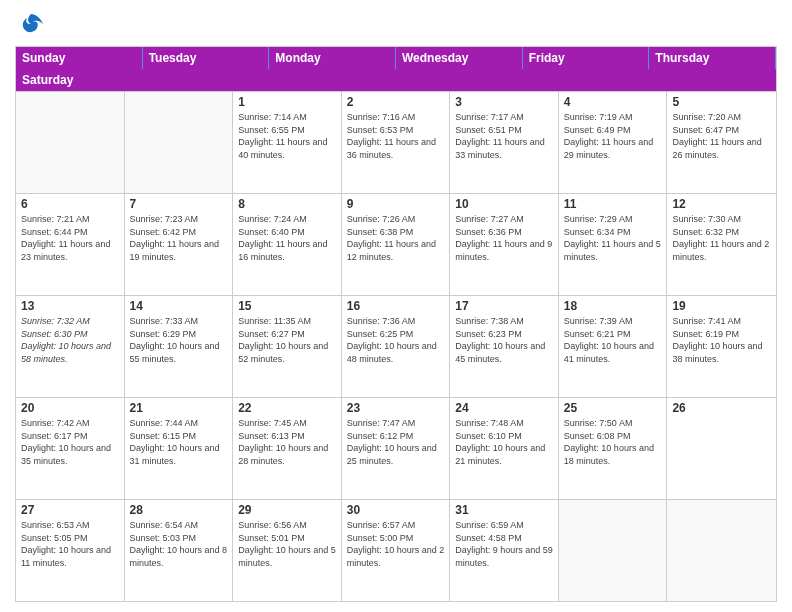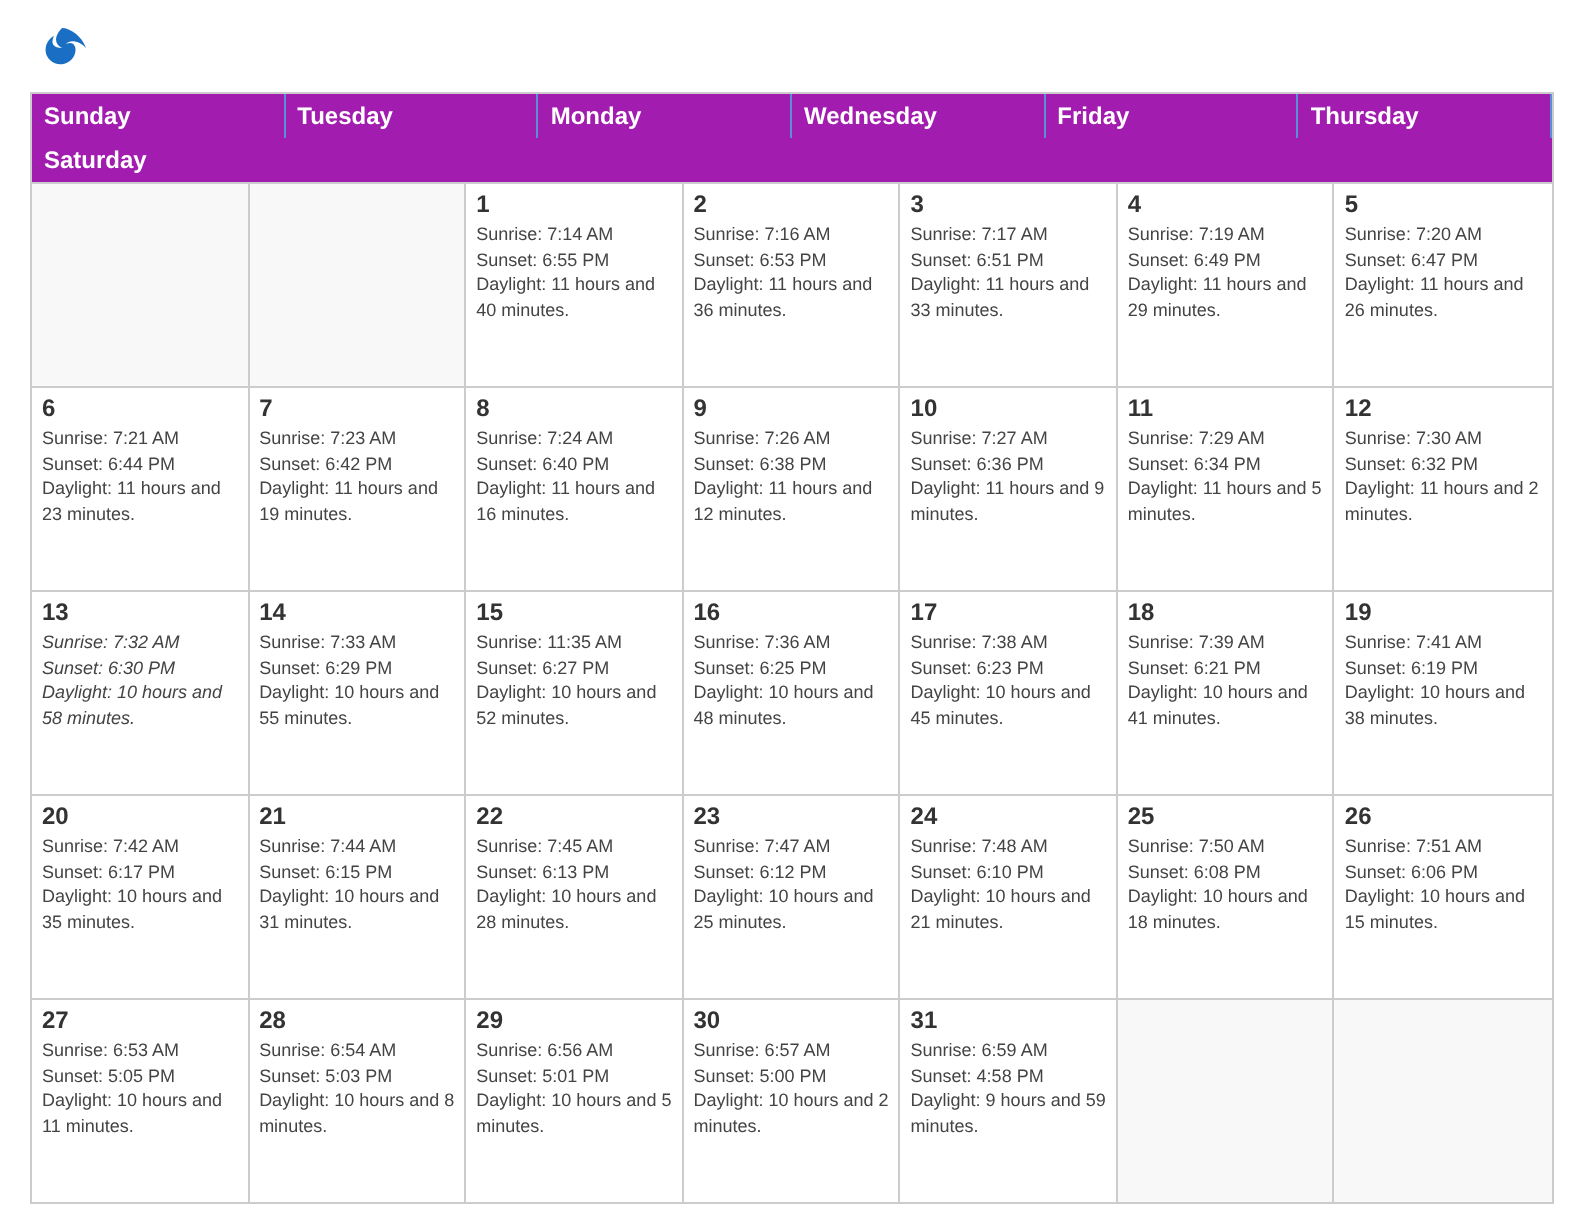--- a/index.html
+++ b/index.html
@@ -292,23 +292,20 @@
 Daylight: 10 hours and 21 minutes.</div>
           </div>
           <div class="cal-cell">
             <div class="day-number">25</div>
             <div class="day-info" style="white-space: pre-line;">Sunrise: 7:50 AM
 Sunset: 6:08 PM
 Daylight: 10 hours and 18 minutes.</div>
           </div>
           <div class="cal-cell">
             <div class="day-number">26</div>
-            <div class="day-info" style="white-space: pre-line;">Sunrise: 7:51 AM
-Sunset: 6:06 PM
-Daylight: 10 hours and 15 minutes.</div>
           </div>
         </div>
         <div class="cal-row">
           <div class="cal-cell">
             <div class="day-number">27</div>
             <div class="day-info" style="white-space: pre-line;">Sunrise: 6:53 AM
 Sunset: 5:05 PM
 Daylight: 10 hours and 11 minutes.</div>
           </div>
           <div class="cal-cell">

